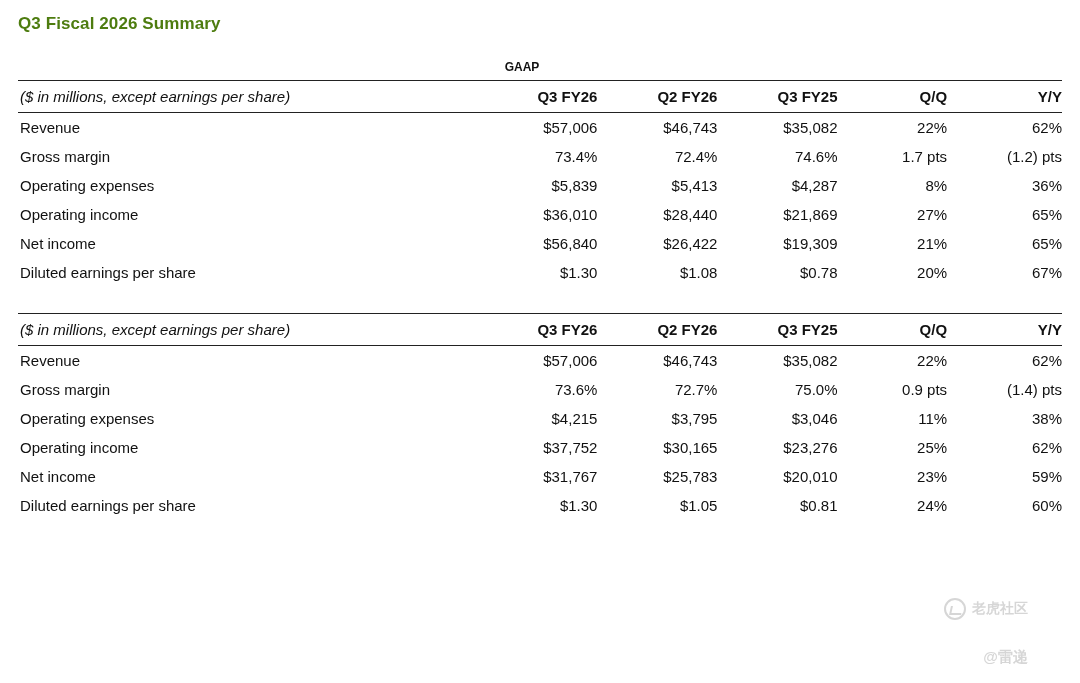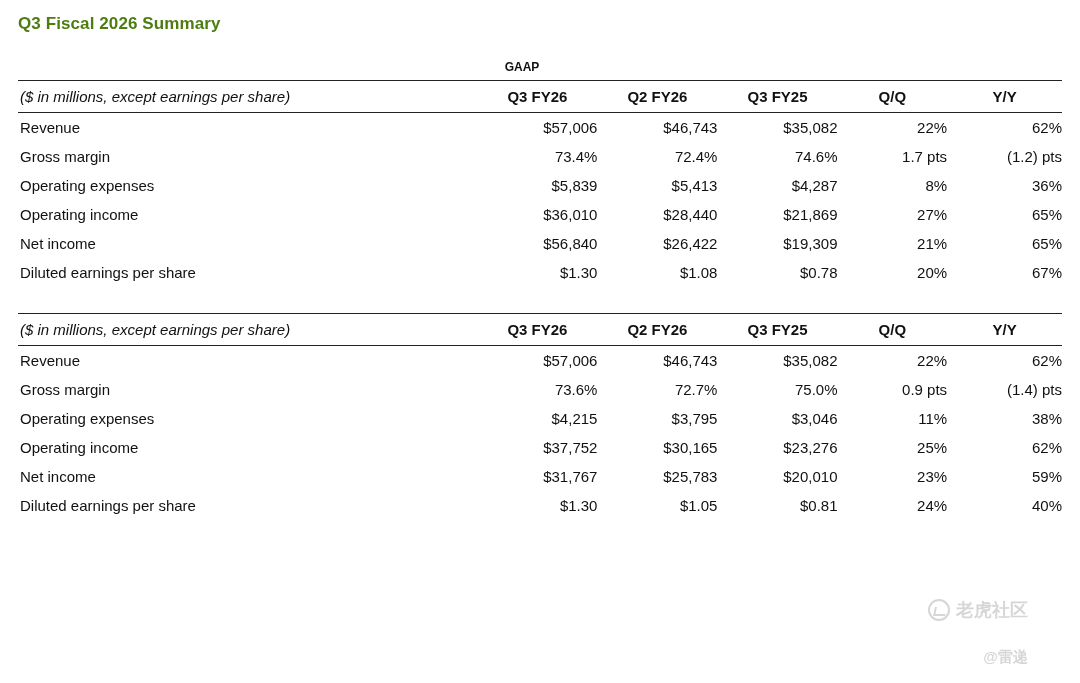--- a/index.html
+++ b/index.html
@@ -53,21 +53,21 @@
     white-space: nowrap;
     margin-left: 48px;
   }
   table.fin thead th.label-col {
     text-align: left;
     font-style: italic;
     font-weight: normal;
     padding-left: 2px;
   }
   table.fin thead th.num-col {
-    text-align: center;
+    text-align: right;
   }
   table.fin tbody td {
     padding: 6px 0 6px 0;
     white-space: nowrap;
   }
   table.fin tbody td.label-col {
     text-align: left;
     padding-left: 2px;
   }
   table.fin tbody td.num-col {
@@ -81,21 +81,21 @@
   col.c-qq { width: 10.5%; }
   col.c-yy { width: 11%; }
 
   .section-gaap .section-heading { padding-right: 36px; }
   .section-nongaap .section-heading { padding-right: 36px; }
 
   
   .watermark {
     position: absolute;
     color: rgba(120,120,120,0.30);
-    font-size: 18px;
+    font-size: 14px;
     font-weight: bold;
     pointer-events: none;
     user-select: none;
     display: flex;
     align-items: center;
     gap: 6px;
   }
   .watermark.w1 { right: 52px; top: 598px; }
   .watermark.w2 { right: 52px; top: 648px; font-size: 15px; }
   .wm-logo {
@@ -256,21 +256,21 @@
           <td class="num-col">$20,010</td>
           <td class="num-col">23%</td>
           <td class="num-col">59%</td>
         </tr>
         <tr>
           <td class="label-col">Diluted earnings per share</td>
           <td class="num-col">$1.30</td>
           <td class="num-col">$1.05</td>
           <td class="num-col">$0.81</td>
           <td class="num-col">24%</td>
-          <td class="num-col">40%</td>
+          <td class="num-col">60%</td>
         </tr>
       </tbody>
     </table>
   </div>
 
   <div class="watermark w1">
     <span class="wm-logo"></span>
     <span>老虎社区</span>
   </div>
   <div class="watermark w2">@雷递</div>

